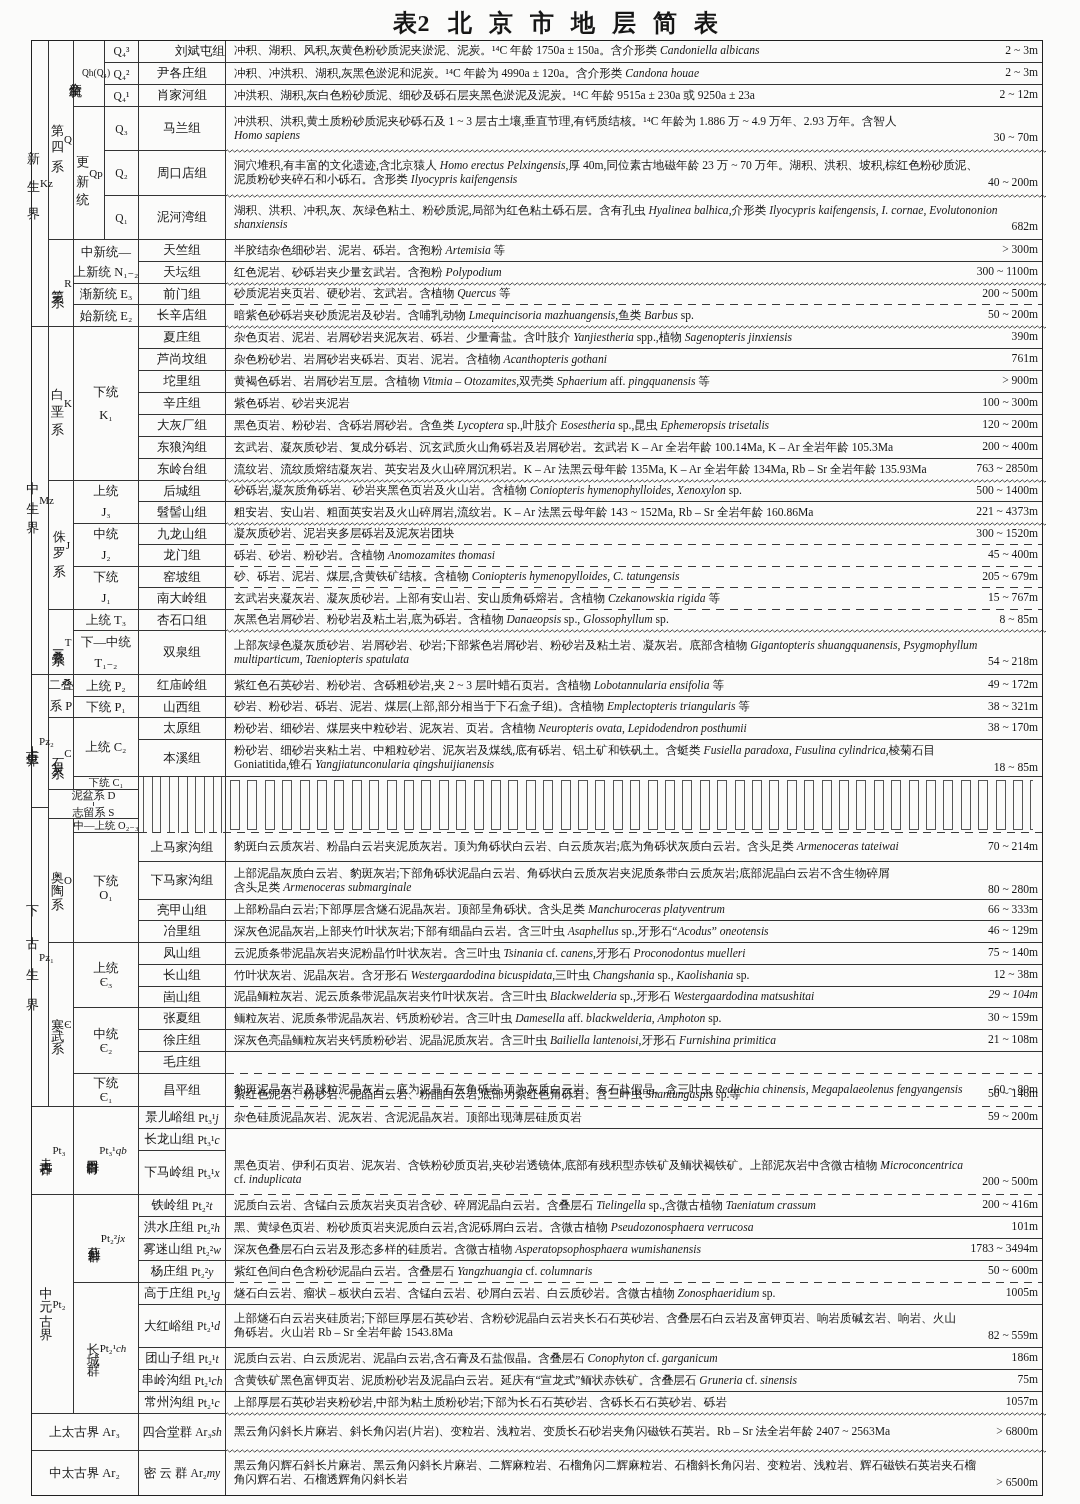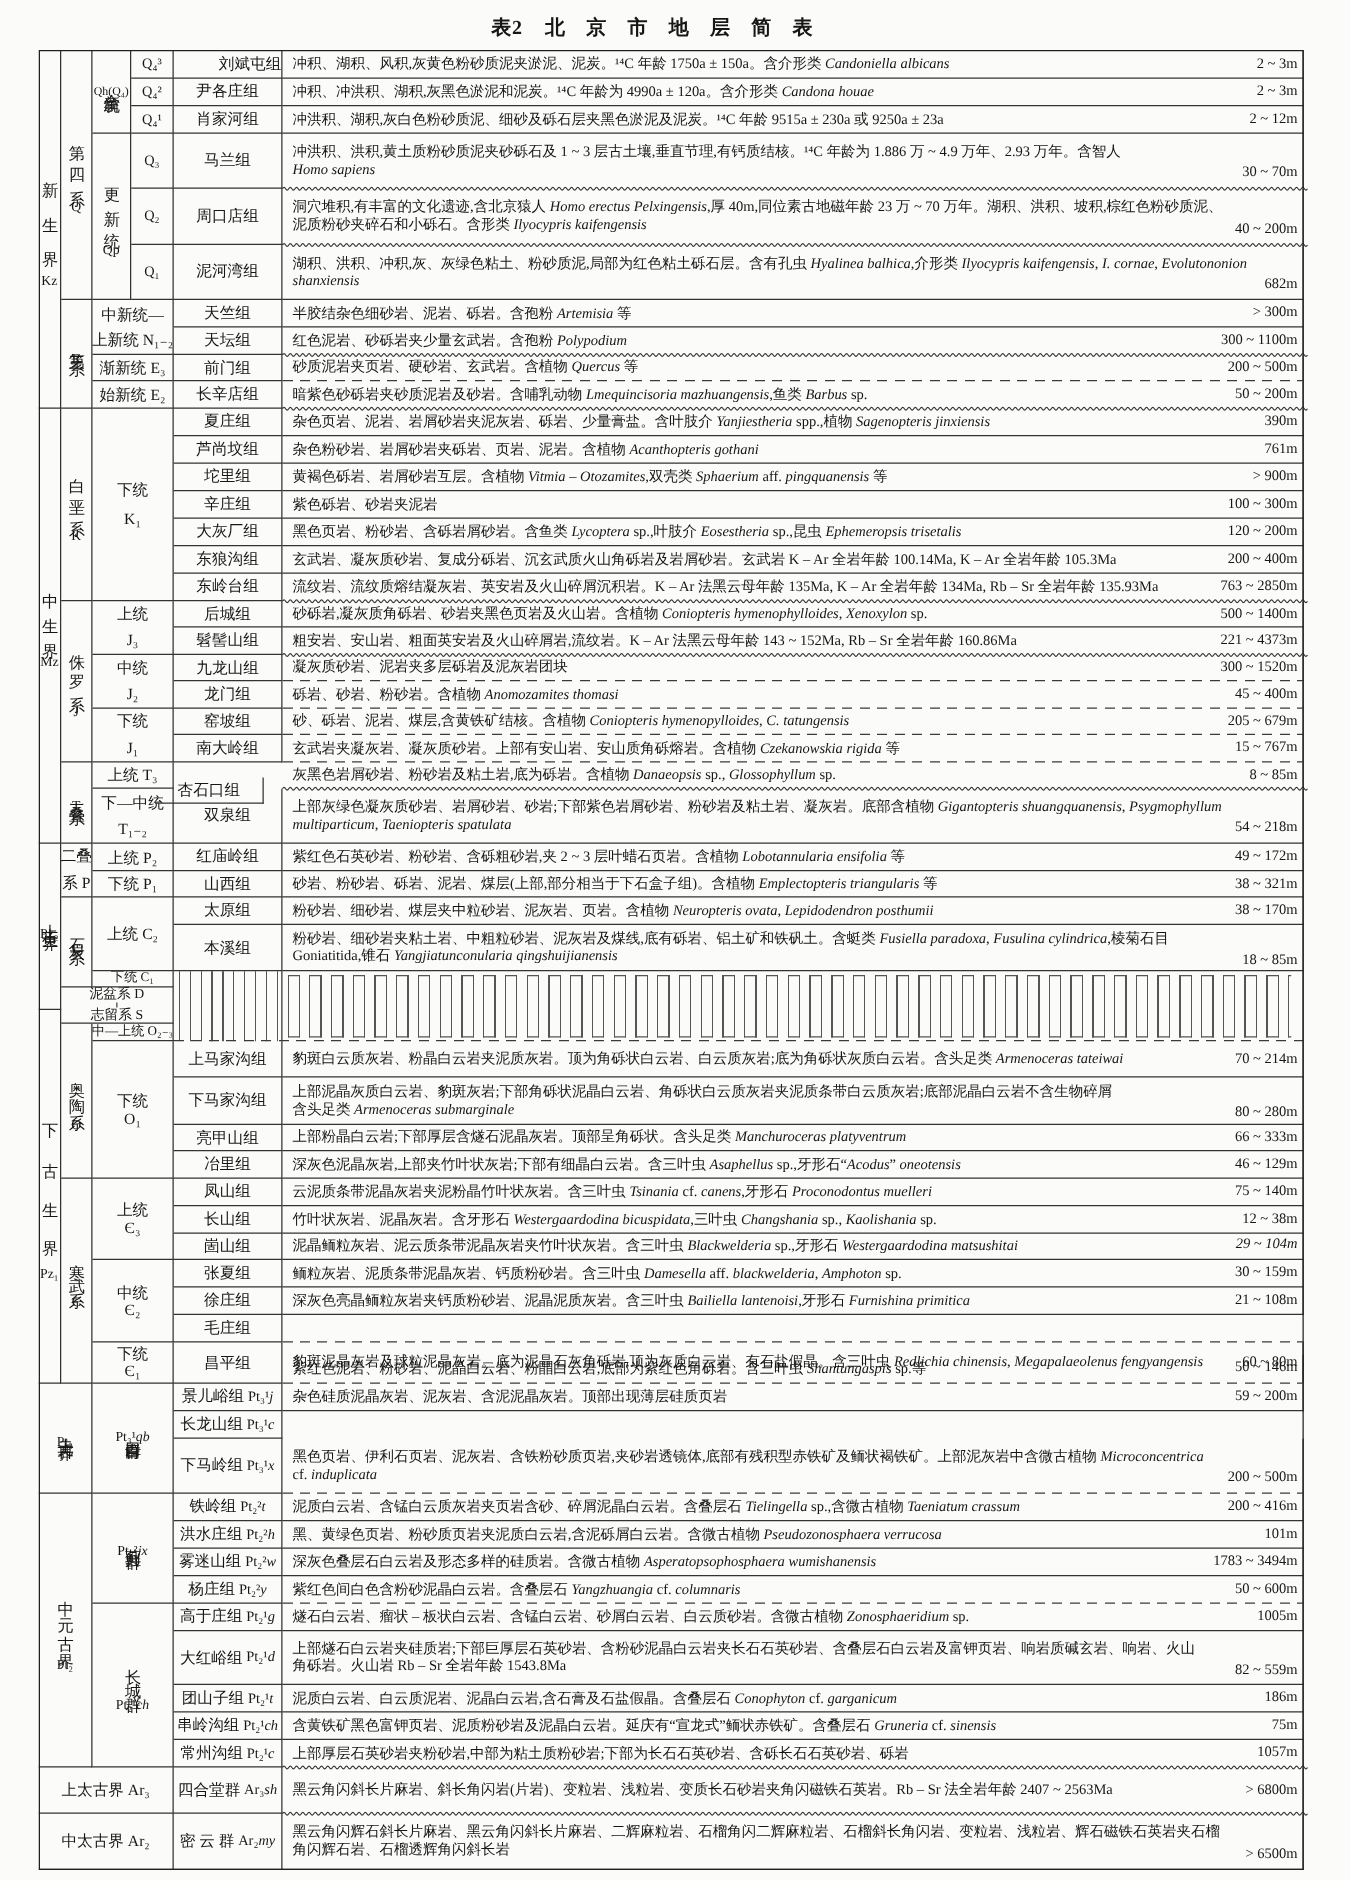--- a/index.html
+++ b/index.html
@@ -1,23 +1,23 @@
 <!DOCTYPE html>
 <html><head>
 <meta charset="utf-8">
 <style>
 html,body{margin:0;padding:0;}
 body{width:1080px;height:1504px;position:relative;overflow:hidden;background:#fbfbfa;color:#161616;font-family:"Liberation Serif","DejaVu Serif",serif;}
-.title{position:absolute;left:393px;top:9px;height:28px;line-height:28px;font-size:16px;font-weight:bold;white-space:nowrap;}
+.title{position:absolute;left:393px;top:9px;height:28px;line-height:28px;font-size:24px;font-weight:bold;white-space:nowrap;}
 .title .t-num{letter-spacing:0.5px;}
 .title .t-text{margin-left:18px;letter-spacing:17px;}
 #table{position:absolute;left:0;top:0;width:1080px;height:1504px;}
 .frame{position:absolute;left:31px;top:40px;width:1012px;height:1456px;box-sizing:border-box;border:1.6px solid #202020;pointer-events:none;z-index:5;}
 .cell{position:absolute;box-sizing:border-box;border-right:1px solid #333;border-bottom:1px solid #333;display:flex;align-items:center;justify-content:center;text-align:center;}
-.vcell{flex-direction:column;}
+.vcell{flex-direction:row;}
 .vname{writing-mode:vertical-rl;text-orientation:upright;font-size:13px;line-height:14px;}
 .vcode{font-size:11px;line-height:13px;white-space:nowrap;}
 .hcell{font-size:12.5px;white-space:nowrap;}
 .hcell.small{font-size:10.5px;overflow:hidden;}
 .dscell{flex-direction:column;font-size:11px;line-height:11px;}
 .ds-tick{width:1px;height:4px;background:#444;margin:1px 0;}
 .sub{font-size:11.5px;}
 .gname{font-size:12.5px;white-space:nowrap;gap:3px;}
 .fcode{font-size:11.5px;}
 .desc{justify-content:flex-start;padding-left:8px;}
@@ -375,21 +375,21 @@
     </div>
     <div class="dash" style="left: 226px; top: 587px; width: 817px;"></div>
     <div class="cell gname" style="left: 139px; top: 588px; width: 87px; height: 22px;">
       <span class="fname">南大岭组</span>
     </div>
     <div class="cell desc" style="border-bottom-color: transparent; left: 226px; top: 588px; width: 817px; height: 22px;">
       <div class="dtext">玄武岩夹凝灰岩、凝灰质砂岩。上部有安山岩、安山质角砾熔岩。含植物 <i>Czekanowskia rigida</i> 等</div>
       <span class="thick" style="bottom: 4px;">15 ~ 767m</span>
     </div>
     <div class="dash" style="left: 226px; top: 609px; width: 817px;"></div>
-    <div class="cell gname" style="left: 124px; top: 610px; width: 87px; height: 21px; margin-top: 12px;">
+    <div class="cell gname" style="left: 139px; top: 610px; width: 87px; height: 21px;">
       <span class="fname">杏石口组</span>
     </div>
     <div class="cell desc" style="border-bottom-color: transparent; left: 226px; top: 610px; width: 817px; height: 21px;">
       <div class="dtext">灰黑色岩屑砂岩、粉砂岩及粘土岩,底为砾岩。含植物 <i>Danaeopsis</i> sp., <i>Glossophyllum</i> sp.</div>
       <span class="thick" style="bottom: 3.5px;">8 ~ 85m</span>
     </div>
     <svg class="wave" width="817" height="6" style="left: 226px; top: 627.5px;">
       <path d="M0 3 q1.25 -2.2 2.5 0 q1.25 2.2 2.5 0 q1.25 -2.2 2.5 0 q1.25 2.2 2.5 0 q1.25 -2.2 2.5 0 q1.25 2.2 2.5 0 q1.25 -2.2 2.5 0 q1.25 2.2 2.5 0 q1.25 -2.2 2.5 0 q1.25 2.2 2.5 0 q1.25 -2.2 2.5 0 q1.25 2.2 2.5 0 q1.25 -2.2 2.5 0 q1.25 2.2 2.5 0 q1.25 -2.2 2.5 0 q1.25 2.2 2.5 0 q1.25 -2.2 2.5 0 q1.25 2.2 2.5 0 q1.25 -2.2 2.5 0 q1.25 2.2 2.5 0 q1.25 -2.2 2.5 0 q1.25 2.2 2.5 0 q1.25 -2.2 2.5 0 q1.25 2.2 2.5 0 q1.25 -2.2 2.5 0 q1.25 2.2 2.5 0 q1.25 -2.2 2.5 0 q1.25 2.2 2.5 0 q1.25 -2.2 2.5 0 q1.25 2.2 2.5 0 q1.25 -2.2 2.5 0 q1.25 2.2 2.5 0 q1.25 -2.2 2.5 0 q1.25 2.2 2.5 0 q1.25 -2.2 2.5 0 q1.25 2.2 2.5 0 q1.25 -2.2 2.5 0 q1.25 2.2 2.5 0 q1.25 -2.2 2.5 0 q1.25 2.2 2.5 0 q1.25 -2.2 2.5 0 q1.25 2.2 2.5 0 q1.25 -2.2 2.5 0 q1.25 2.2 2.5 0 q1.25 -2.2 2.5 0 q1.25 2.2 2.5 0 q1.25 -2.2 2.5 0 q1.25 2.2 2.5 0 q1.25 -2.2 2.5 0 q1.25 2.2 2.5 0 q1.25 -2.2 2.5 0 q1.25 2.2 2.5 0 q1.25 -2.2 2.5 0 q1.25 2.2 2.5 0 q1.25 -2.2 2.5 0 q1.25 2.2 2.5 0 q1.25 -2.2 2.5 0 q1.25 2.2 2.5 0 q1.25 -2.2 2.5 0 q1.25 2.2 2.5 0 q1.25 -2.2 2.5 0 q1.25 2.2 2.5 0 q1.25 -2.2 2.5 0 q1.25 2.2 2.5 0 q1.25 -2.2 2.5 0 q1.25 2.2 2.5 0 q1.25 -2.2 2.5 0 q1.25 2.2 2.5 0 q1.25 -2.2 2.5 0 q1.25 2.2 2.5 0 q1.25 -2.2 2.5 0 q1.25 2.2 2.5 0 q1.25 -2.2 2.5 0 q1.25 2.2 2.5 0 q1.25 -2.2 2.5 0 q1.25 2.2 2.5 0 q1.25 -2.2 2.5 0 q1.25 2.2 2.5 0 q1.25 -2.2 2.5 0 q1.25 2.2 2.5 0 q1.25 -2.2 2.5 0 q1.25 2.2 2.5 0 q1.25 -2.2 2.5 0 q1.25 2.2 2.5 0 q1.25 -2.2 2.5 0 q1.25 2.2 2.5 0 q1.25 -2.2 2.5 0 q1.25 2.2 2.5 0 q1.25 -2.2 2.5 0 q1.25 2.2 2.5 0 q1.25 -2.2 2.5 0 q1.25 2.2 2.5 0 q1.25 -2.2 2.5 0 q1.25 2.2 2.5 0 q1.25 -2.2 2.5 0 q1.25 2.2 2.5 0 q1.25 -2.2 2.5 0 q1.25 2.2 2.5 0 q1.25 -2.2 2.5 0 q1.25 2.2 2.5 0 q1.25 -2.2 2.5 0 q1.25 2.2 2.5 0 q1.25 -2.2 2.5 0 q1.25 2.2 2.5 0 q1.25 -2.2 2.5 0 q1.25 2.2 2.5 0 q1.25 -2.2 2.5 0 q1.25 2.2 2.5 0 q1.25 -2.2 2.5 0 q1.25 2.2 2.5 0 q1.25 -2.2 2.5 0 q1.25 2.2 2.5 0 q1.25 -2.2 2.5 0 q1.25 2.2 2.5 0 q1.25 -2.2 2.5 0 q1.25 2.2 2.5 0 q1.25 -2.2 2.5 0 q1.25 2.2 2.5 0 q1.25 -2.2 2.5 0 q1.25 2.2 2.5 0 q1.25 -2.2 2.5 0 q1.25 2.2 2.5 0 q1.25 -2.2 2.5 0 q1.25 2.2 2.5 0 q1.25 -2.2 2.5 0 q1.25 2.2 2.5 0 q1.25 -2.2 2.5 0 q1.25 2.2 2.5 0 q1.25 -2.2 2.5 0 q1.25 2.2 2.5 0 q1.25 -2.2 2.5 0 q1.25 2.2 2.5 0 q1.25 -2.2 2.5 0 q1.25 2.2 2.5 0 q1.25 -2.2 2.5 0 q1.25 2.2 2.5 0 q1.25 -2.2 2.5 0 q1.25 2.2 2.5 0 q1.25 -2.2 2.5 0 q1.25 2.2 2.5 0 q1.25 -2.2 2.5 0 q1.25 2.2 2.5 0 q1.25 -2.2 2.5 0 q1.25 2.2 2.5 0 q1.25 -2.2 2.5 0 q1.25 2.2 2.5 0 q1.25 -2.2 2.5 0 q1.25 2.2 2.5 0 q1.25 -2.2 2.5 0 q1.25 2.2 2.5 0 q1.25 -2.2 2.5 0 q1.25 2.2 2.5 0 q1.25 -2.2 2.5 0 q1.25 2.2 2.5 0 q1.25 -2.2 2.5 0 q1.25 2.2 2.5 0 q1.25 -2.2 2.5 0 q1.25 2.2 2.5 0 q1.25 -2.2 2.5 0 q1.25 2.2 2.5 0 q1.25 -2.2 2.5 0 q1.25 2.2 2.5 0 q1.25 -2.2 2.5 0 q1.25 2.2 2.5 0 q1.25 -2.2 2.5 0 q1.25 2.2 2.5 0 q1.25 -2.2 2.5 0 q1.25 2.2 2.5 0 q1.25 -2.2 2.5 0 q1.25 2.2 2.5 0 q1.25 -2.2 2.5 0 q1.25 2.2 2.5 0 q1.25 -2.2 2.5 0 q1.25 2.2 2.5 0 q1.25 -2.2 2.5 0 q1.25 2.2 2.5 0 q1.25 -2.2 2.5 0 q1.25 2.2 2.5 0 q1.25 -2.2 2.5 0 q1.25 2.2 2.5 0 q1.25 -2.2 2.5 0 q1.25 2.2 2.5 0 q1.25 -2.2 2.5 0 q1.25 2.2 2.5 0 q1.25 -2.2 2.5 0 q1.25 2.2 2.5 0 q1.25 -2.2 2.5 0 q1.25 2.2 2.5 0 q1.25 -2.2 2.5 0 q1.25 2.2 2.5 0 q1.25 -2.2 2.5 0 q1.25 2.2 2.5 0 q1.25 -2.2 2.5 0 q1.25 2.2 2.5 0 q1.25 -2.2 2.5 0 q1.25 2.2 2.5 0 q1.25 -2.2 2.5 0 q1.25 2.2 2.5 0 q1.25 -2.2 2.5 0 q1.25 2.2 2.5 0 q1.25 -2.2 2.5 0 q1.25 2.2 2.5 0 q1.25 -2.2 2.5 0 q1.25 2.2 2.5 0 q1.25 -2.2 2.5 0 q1.25 2.2 2.5 0 q1.25 -2.2 2.5 0 q1.25 2.2 2.5 0 q1.25 -2.2 2.5 0 q1.25 2.2 2.5 0 q1.25 -2.2 2.5 0 q1.25 2.2 2.5 0 q1.25 -2.2 2.5 0 q1.25 2.2 2.5 0 q1.25 -2.2 2.5 0 q1.25 2.2 2.5 0 q1.25 -2.2 2.5 0 q1.25 2.2 2.5 0 q1.25 -2.2 2.5 0 q1.25 2.2 2.5 0 q1.25 -2.2 2.5 0 q1.25 2.2 2.5 0 q1.25 -2.2 2.5 0 q1.25 2.2 2.5 0 q1.25 -2.2 2.5 0 q1.25 2.2 2.5 0 q1.25 -2.2 2.5 0 q1.25 2.2 2.5 0 q1.25 -2.2 2.5 0 q1.25 2.2 2.5 0 q1.25 -2.2 2.5 0 q1.25 2.2 2.5 0 q1.25 -2.2 2.5 0 q1.25 2.2 2.5 0 q1.25 -2.2 2.5 0 q1.25 2.2 2.5 0 q1.25 -2.2 2.5 0 q1.25 2.2 2.5 0 q1.25 -2.2 2.5 0 q1.25 2.2 2.5 0 q1.25 -2.2 2.5 0 q1.25 2.2 2.5 0 q1.25 -2.2 2.5 0 q1.25 2.2 2.5 0 q1.25 -2.2 2.5 0 q1.25 2.2 2.5 0 q1.25 -2.2 2.5 0 q1.25 2.2 2.5 0 q1.25 -2.2 2.5 0 q1.25 2.2 2.5 0 q1.25 -2.2 2.5 0 q1.25 2.2 2.5 0 q1.25 -2.2 2.5 0 q1.25 2.2 2.5 0 q1.25 -2.2 2.5 0 q1.25 2.2 2.5 0 q1.25 -2.2 2.5 0 q1.25 2.2 2.5 0 q1.25 -2.2 2.5 0 q1.25 2.2 2.5 0 q1.25 -2.2 2.5 0 q1.25 2.2 2.5 0 q1.25 -2.2 2.5 0 q1.25 2.2 2.5 0 q1.25 -2.2 2.5 0 q1.25 2.2 2.5 0 q1.25 -2.2 2.5 0 q1.25 2.2 2.5 0 q1.25 -2.2 2.5 0 q1.25 2.2 2.5 0 q1.25 -2.2 2.5 0 q1.25 2.2 2.5 0 q1.25 -2.2 2.5 0 q1.25 2.2 2.5 0 q1.25 -2.2 2.5 0 q1.25 2.2 2.5 0 q1.25 -2.2 2.5 0 q1.25 2.2 2.5 0 q1.25 -2.2 2.5 0 q1.25 2.2 2.5 0 q1.25 -2.2 2.5 0 q1.25 2.2 2.5 0 q1.25 -2.2 2.5 0 q1.25 2.2 2.5 0 q1.25 -2.2 2.5 0 q1.25 2.2 2.5 0 q1.25 -2.2 2.5 0 q1.25 2.2 2.5 0 q1.25 -2.2 2.5 0 q1.25 2.2 2.5 0 q1.25 -2.2 2.5 0 q1.25 2.2 2.5 0 q1.25 -2.2 2.5 0 q1.25 2.2 2.5 0 q1.25 -2.2 2.5 0 q1.25 2.2 2.5 0 q1.25 -2.2 2.5 0 q1.25 2.2 2.5 0 q1.25 -2.2 2.5 0 q1.25 2.2 2.5 0 q1.25 -2.2 2.5 0 q1.25 2.2 2.5 0 q1.25 -2.2 2.5 0 q1.25 2.2 2.5 0 q1.25 -2.2 2.5 0 q1.25 2.2 2.5 0 q1.25 -2.2 2.5 0 q1.25 2.2 2.5 0 q1.25 -2.2 2.5 0 q1.25 2.2 2.5 0 q1.25 -2.2 2.5 0 q1.25 2.2 2.5 0 q1.25 -2.2 2.5 0 q1.25 2.2 2.5 0 q1.25 -2.2 2.5 0 q1.25 2.2 2.5 0 q1.25 -2.2 2.5 0 q1.25 2.2 2.5 0 q1.25 -2.2 2.5 0 q1.25 2.2 2.5 0 q1.25 -2.2 2.5 0 q1.25 2.2 2.5 0 q1.25 -2.2 2.5 0 q1.25 2.2 2.5 0 q1.25 -2.2 2.5 0 q1.25 2.2 2.5 0 q1.25 -2.2 2.5 0 q1.25 2.2 2.5 0" fill="none" stroke="#333" stroke-width="0.9"></path>
     </svg>
     <div class="cell gname" style="left: 139px; top: 631px; width: 87px; height: 44px;">

